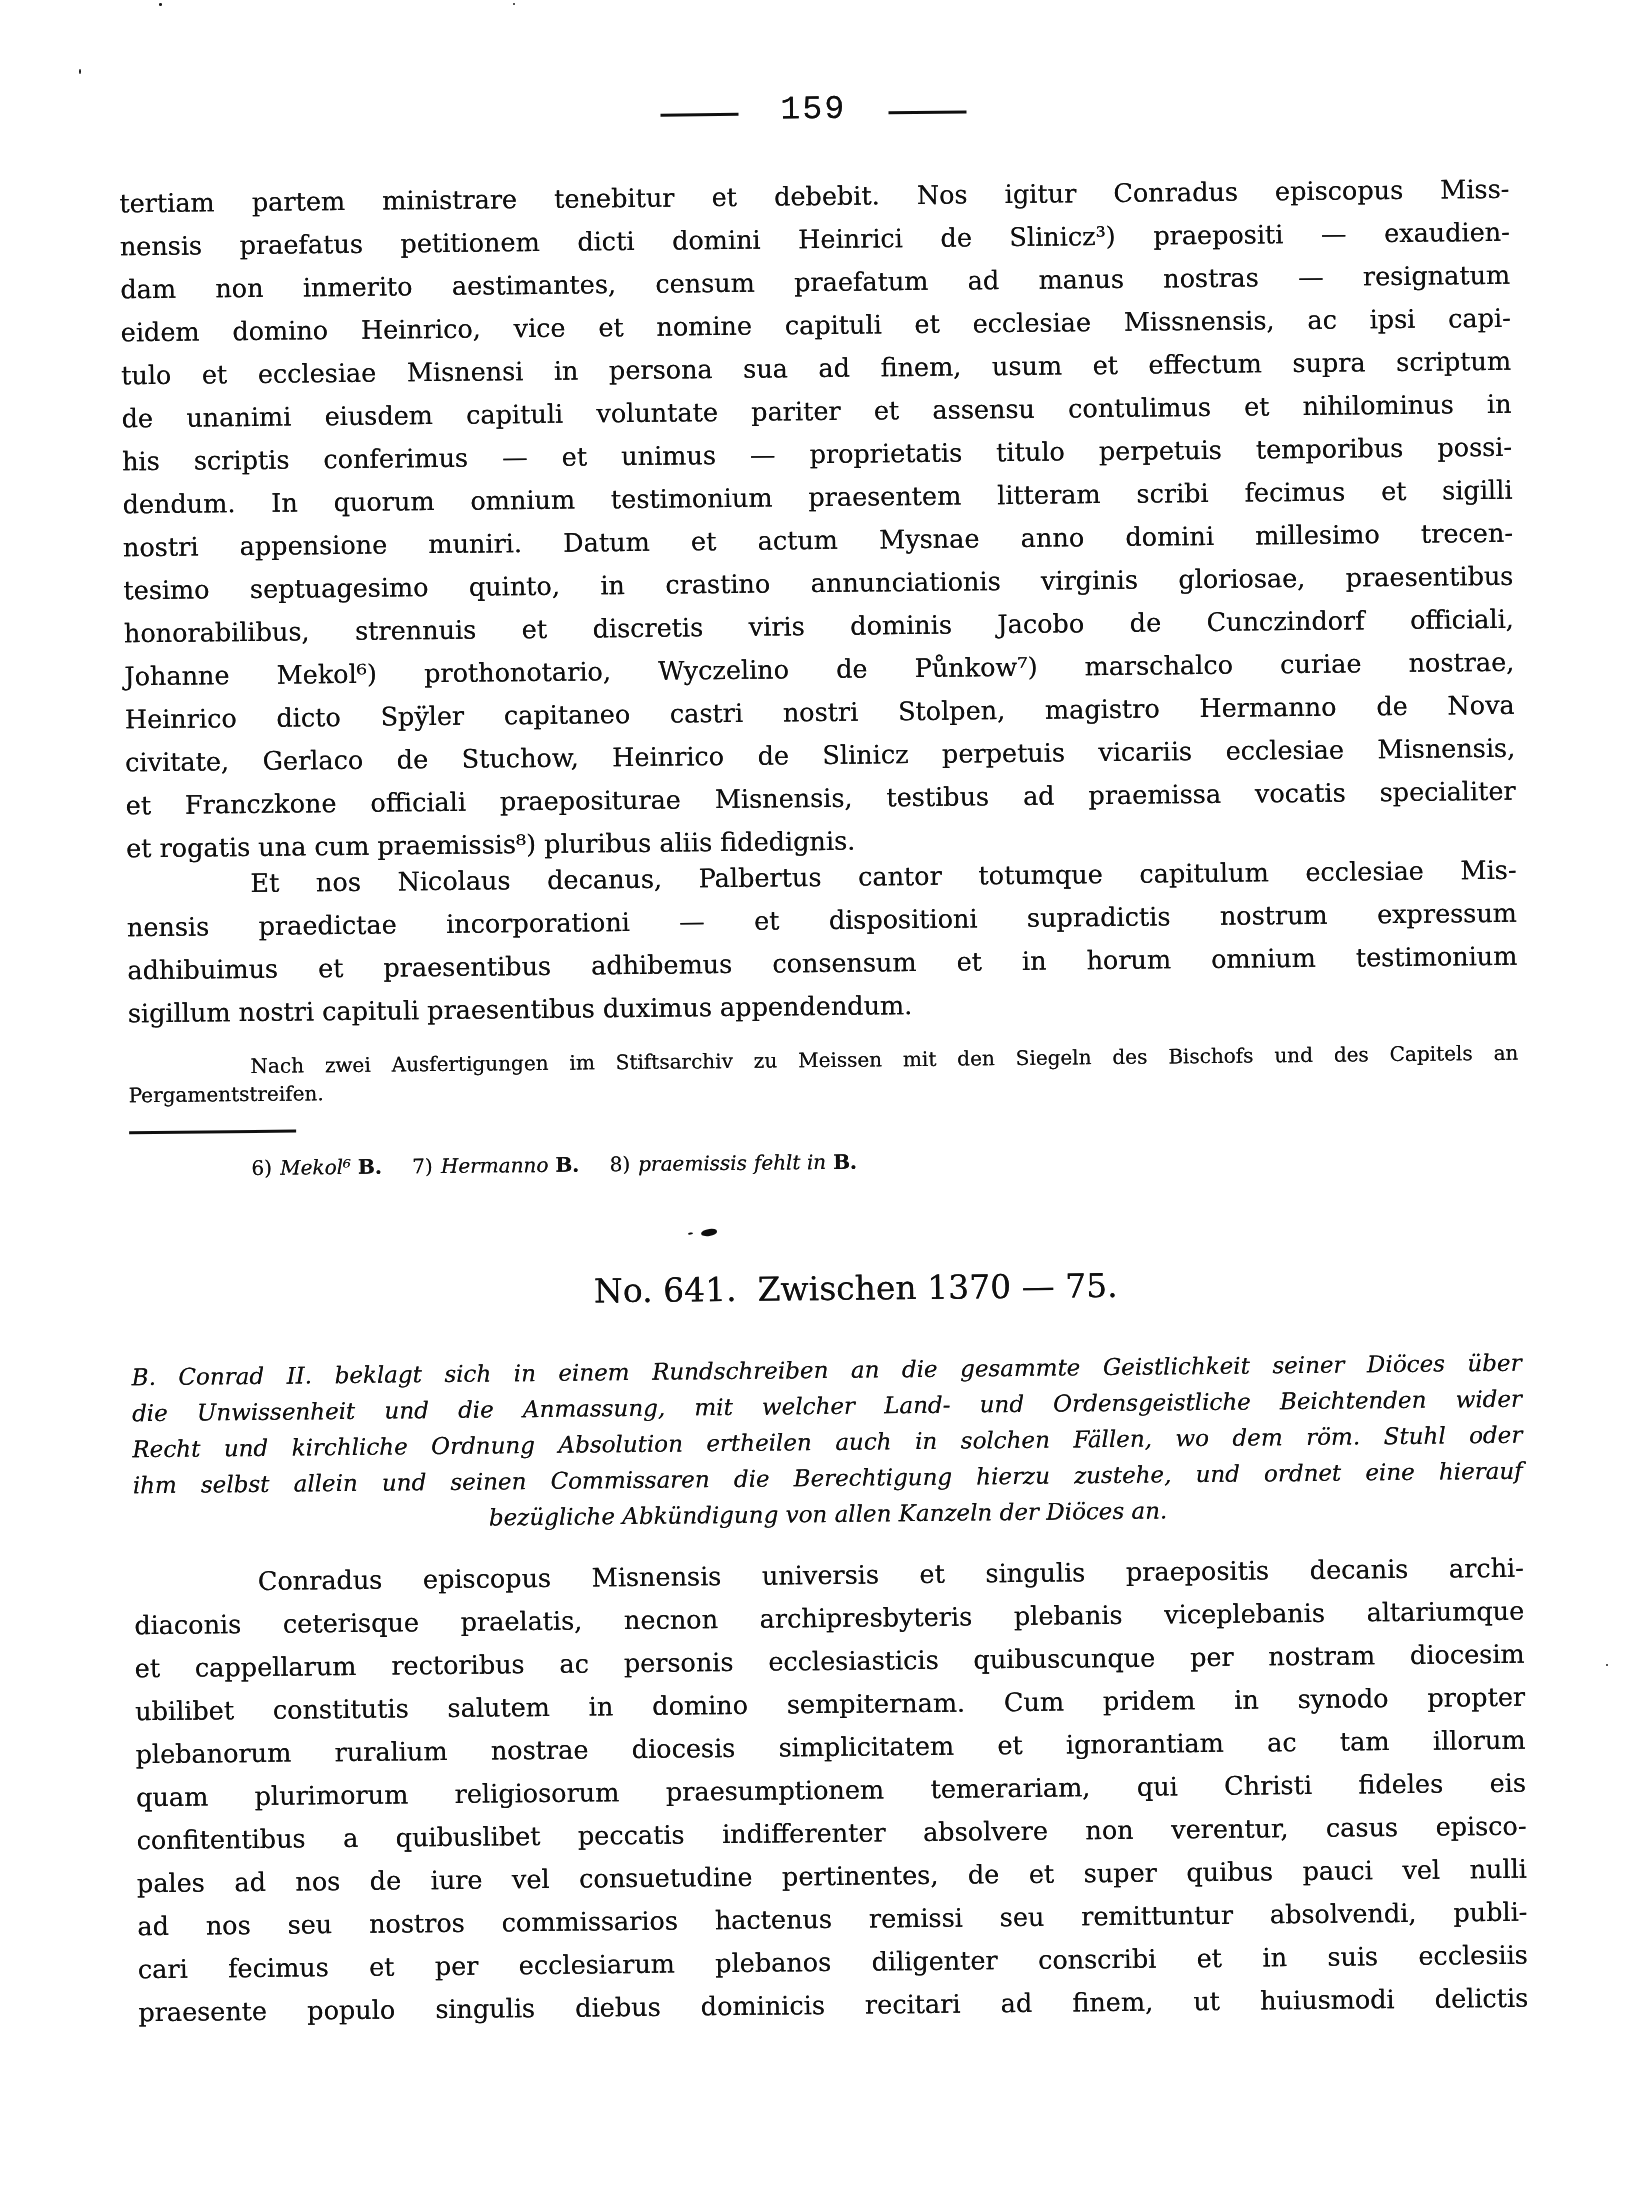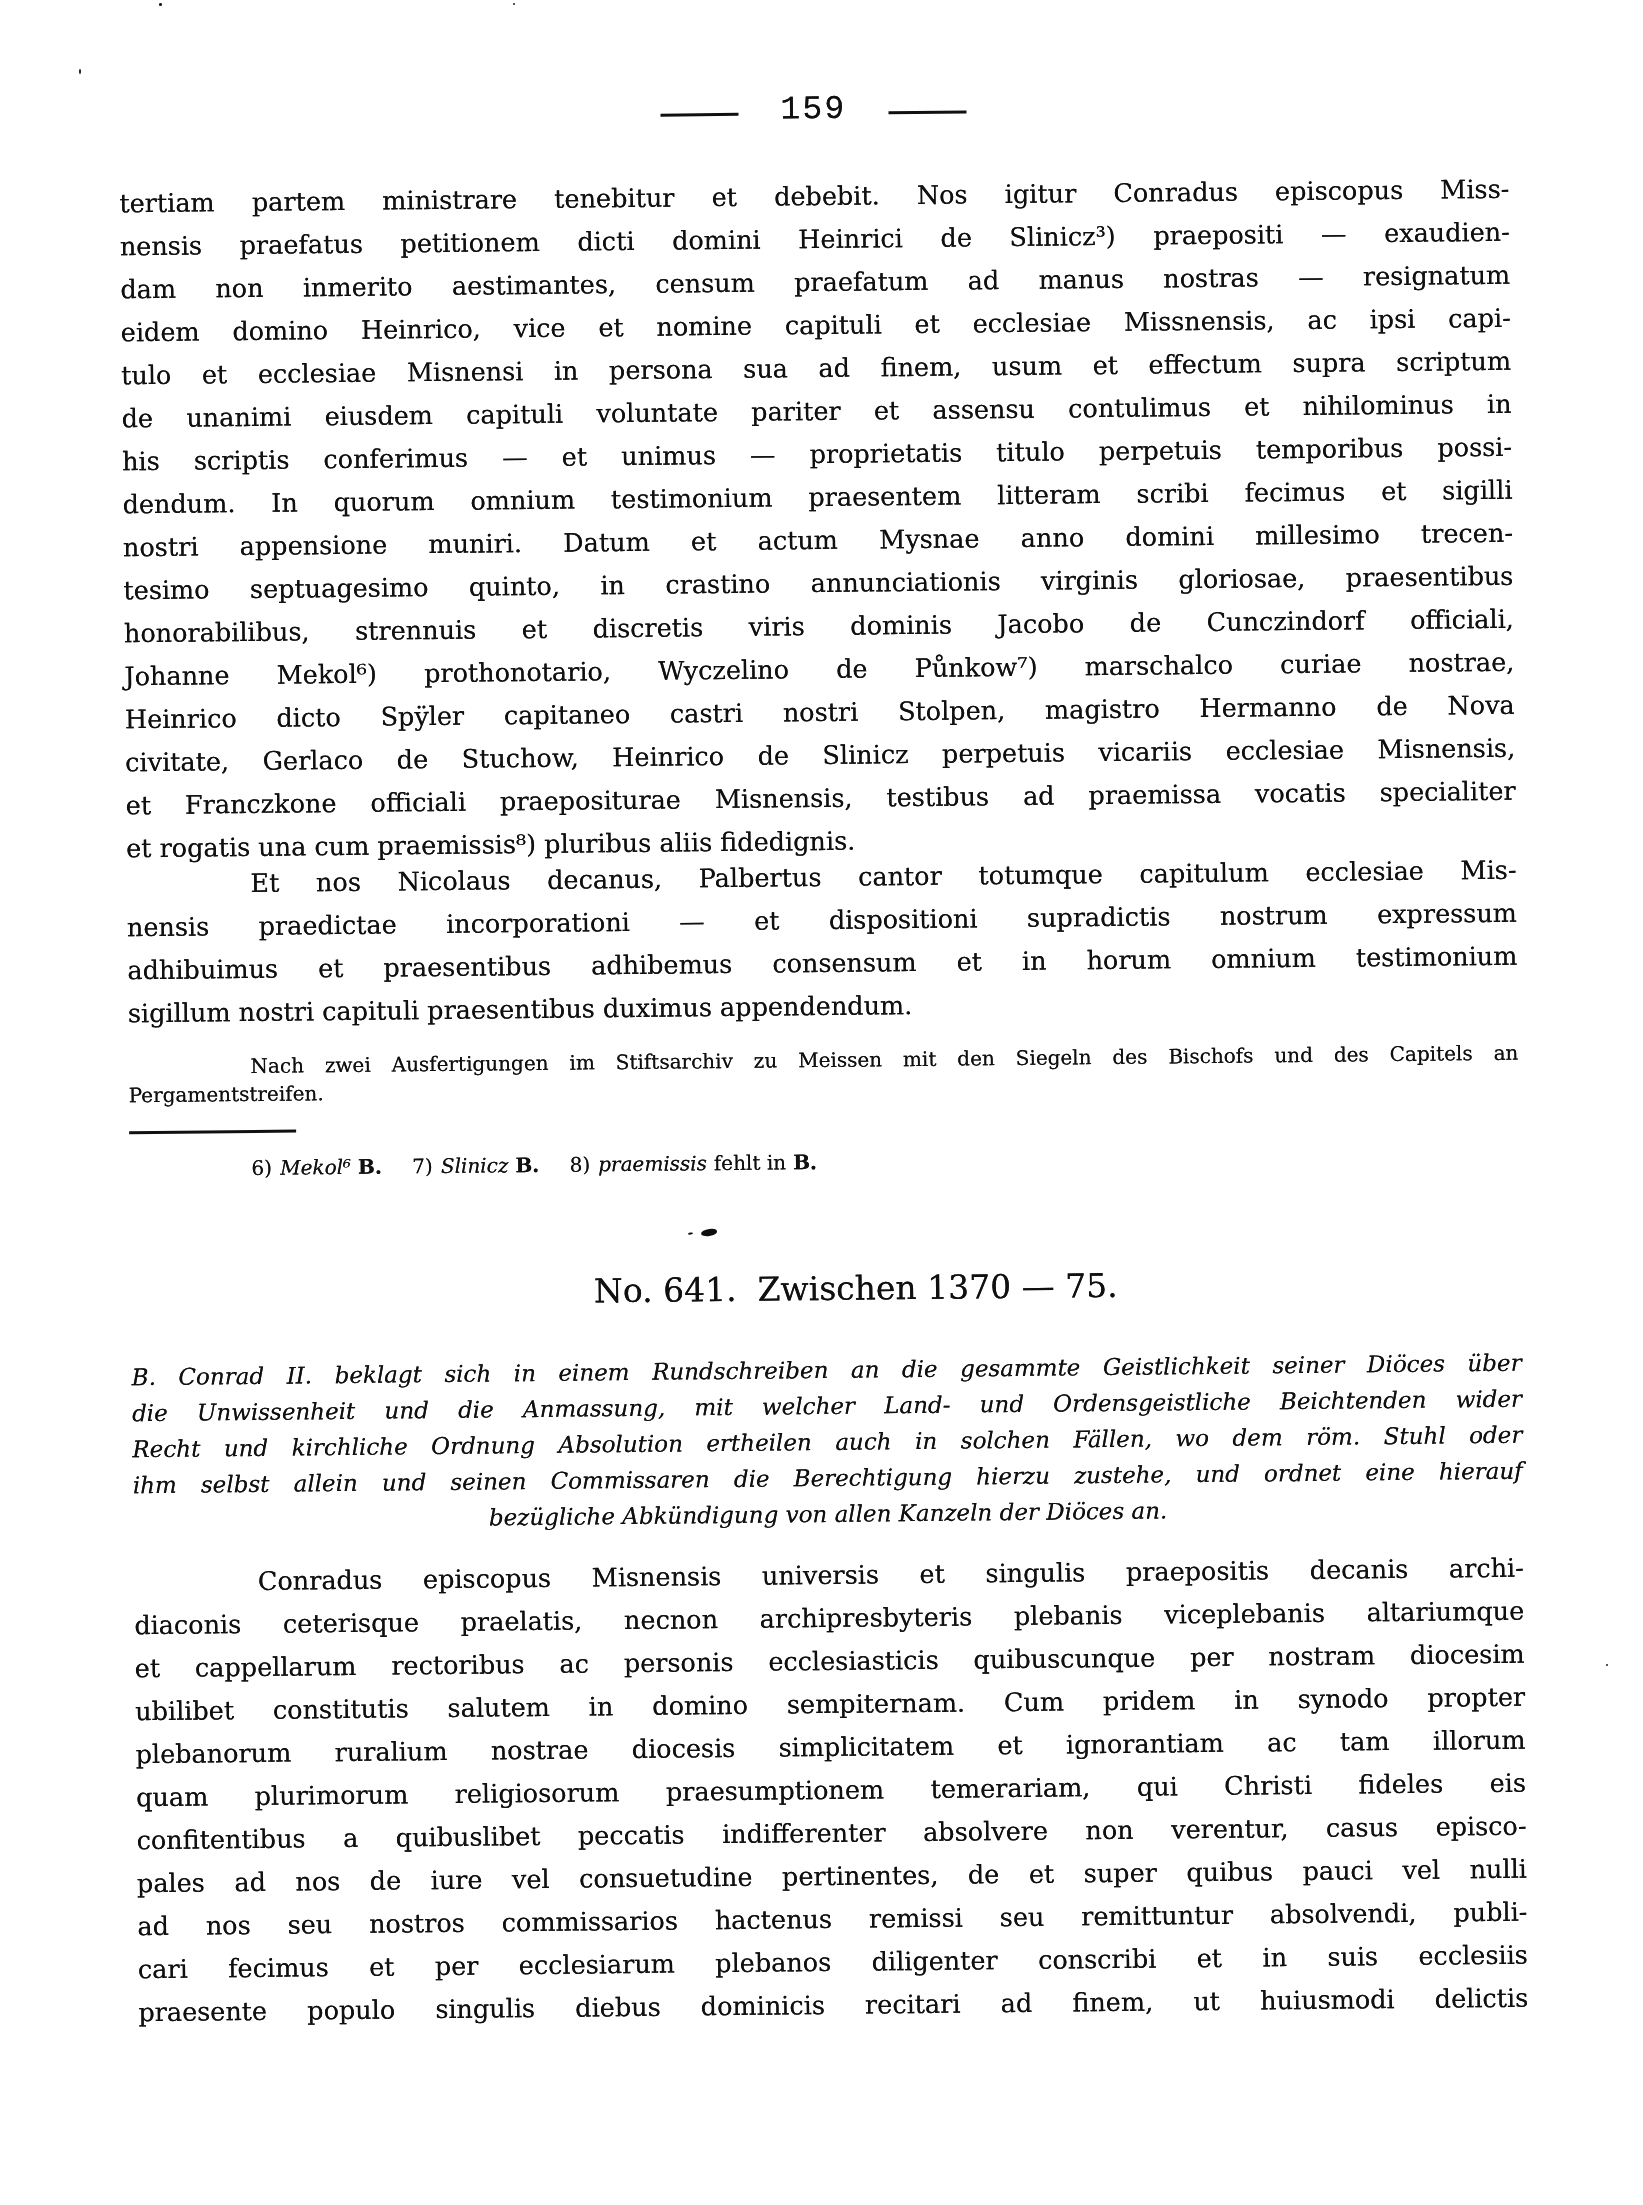--- a/index.html
+++ b/index.html
@@ -73,21 +73,21 @@
 
   .footnote-line {
     top: 1149px;
     padding-left: 122px;
     box-sizing: border-box;
     font-size: 20px; line-height: 27px;
     text-align: left;
   }
   .fn-marker { margin-right: 8.1px; }
   .fn-reading { font-style: italic; margin-right: 7px; }
-  .fn-mid { margin-right: 7px; }
+  .fn-mid { margin-right: 7px; font-style: italic; }
   .fn-mid:empty { display: none; margin: 0; }
   .fn-siglum { font-weight: bold; }
   .fn-item { margin-right: 24px; }
   .fn-item:last-child { margin-right: 0; }
 
   .entry-heading {
     top: 1269px;
     text-align: center;
     font-size: 33px; line-height: 39px;
     white-space: pre;
@@ -177,21 +177,21 @@
 
       <div class="block source-note">
           <div class="line">Nach zwei Ausfertigungen im Stiftsarchiv zu Meissen mit den Siegeln des Bischofs und des Capitels an</div>
           <div class="line last">Pergamentstreifen.</div>
         </div>
 
       <div class="block fn-rule"></div>
 
       <div class="block footnote-line">
         <span class="fn-item"><span class="fn-marker">6)</span><span class="fn-reading">Mekol⁶</span><span class="fn-siglum">B.</span></span>
-        <span class="fn-item"><span class="fn-marker">7)</span><span class="fn-reading">Slinicz</span><span class="fn-siglum">B.</span></span>
+        <span class="fn-item"><span class="fn-marker">7)</span><span class="fn-reading">Hermanno</span><span class="fn-siglum">B.</span></span>
         <span class="fn-item"><span class="fn-marker">8)</span><span class="fn-reading">praemissis</span><span class="fn-mid">fehlt in</span><span class="fn-siglum">B.</span></span>
       </div>
 
       <div class="block entry-heading">No. 641.  Zwischen 1370 — 75.</div>
 
       <div class="block entry-summary">
           <div class="line">B. Conrad II. beklagt sich in einem Rundschreiben an die gesammte Geistlichkeit seiner Diöces über</div>
           <div class="line">die Unwissenheit und die Anmassung, mit welcher Land- und Ordensgeistliche Beichtenden wider</div>
           <div class="line">Recht und kirchliche Ordnung Absolution ertheilen auch in solchen Fällen, wo dem röm. Stuhl oder</div>
           <div class="line">ihm selbst allein und seinen Commissaren die Berechtigung hierzu zustehe, und ordnet eine hierauf</div>

